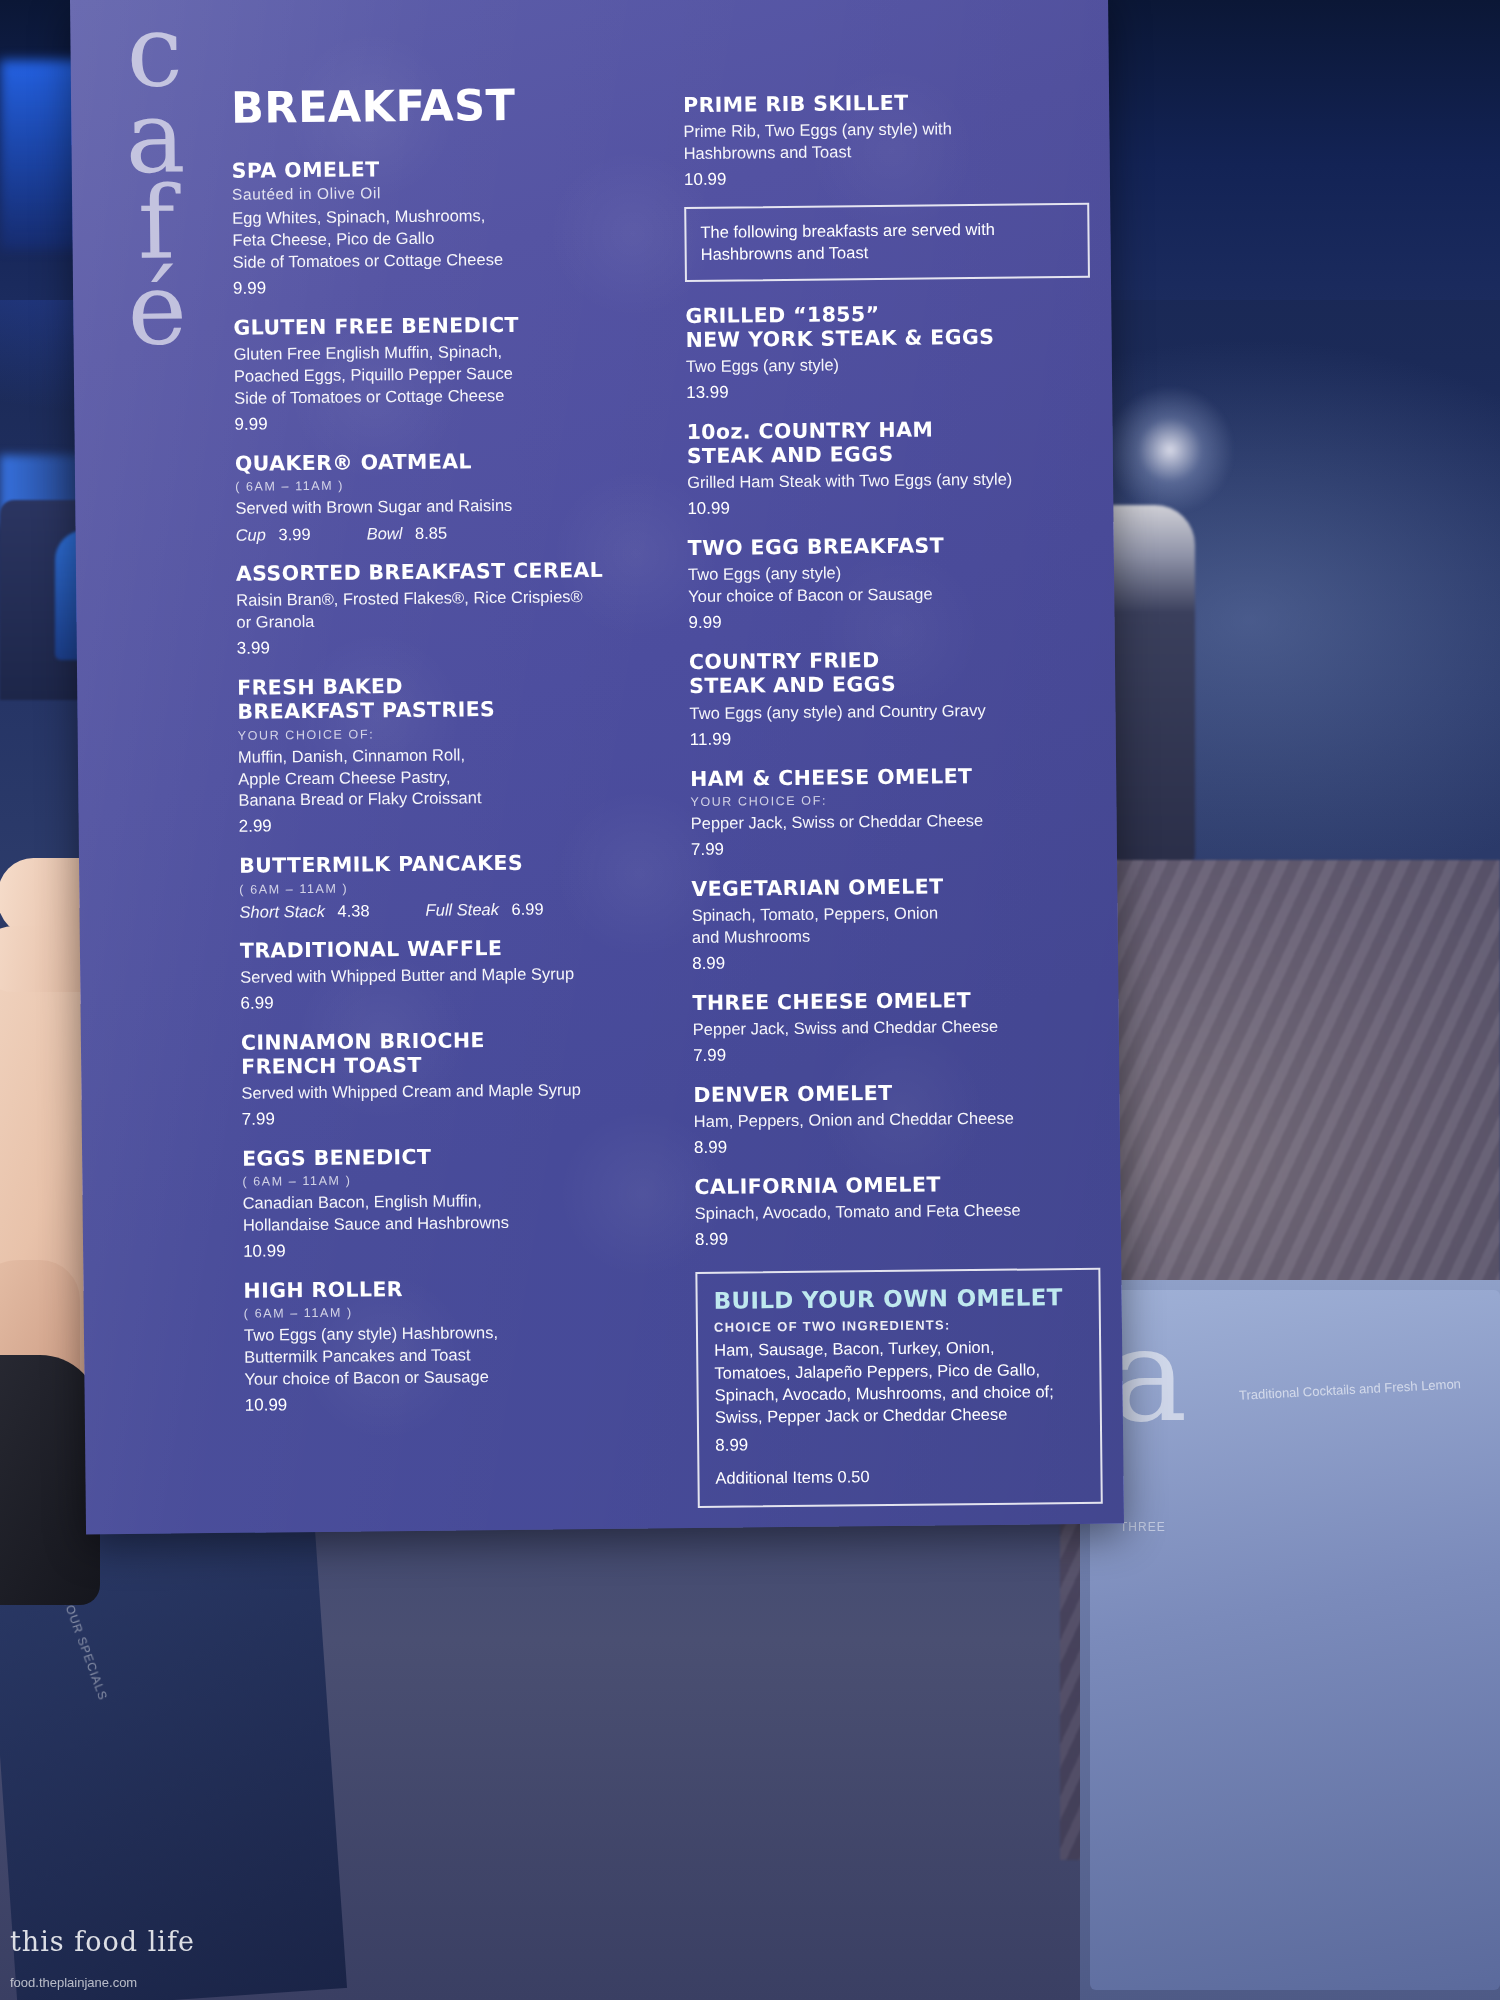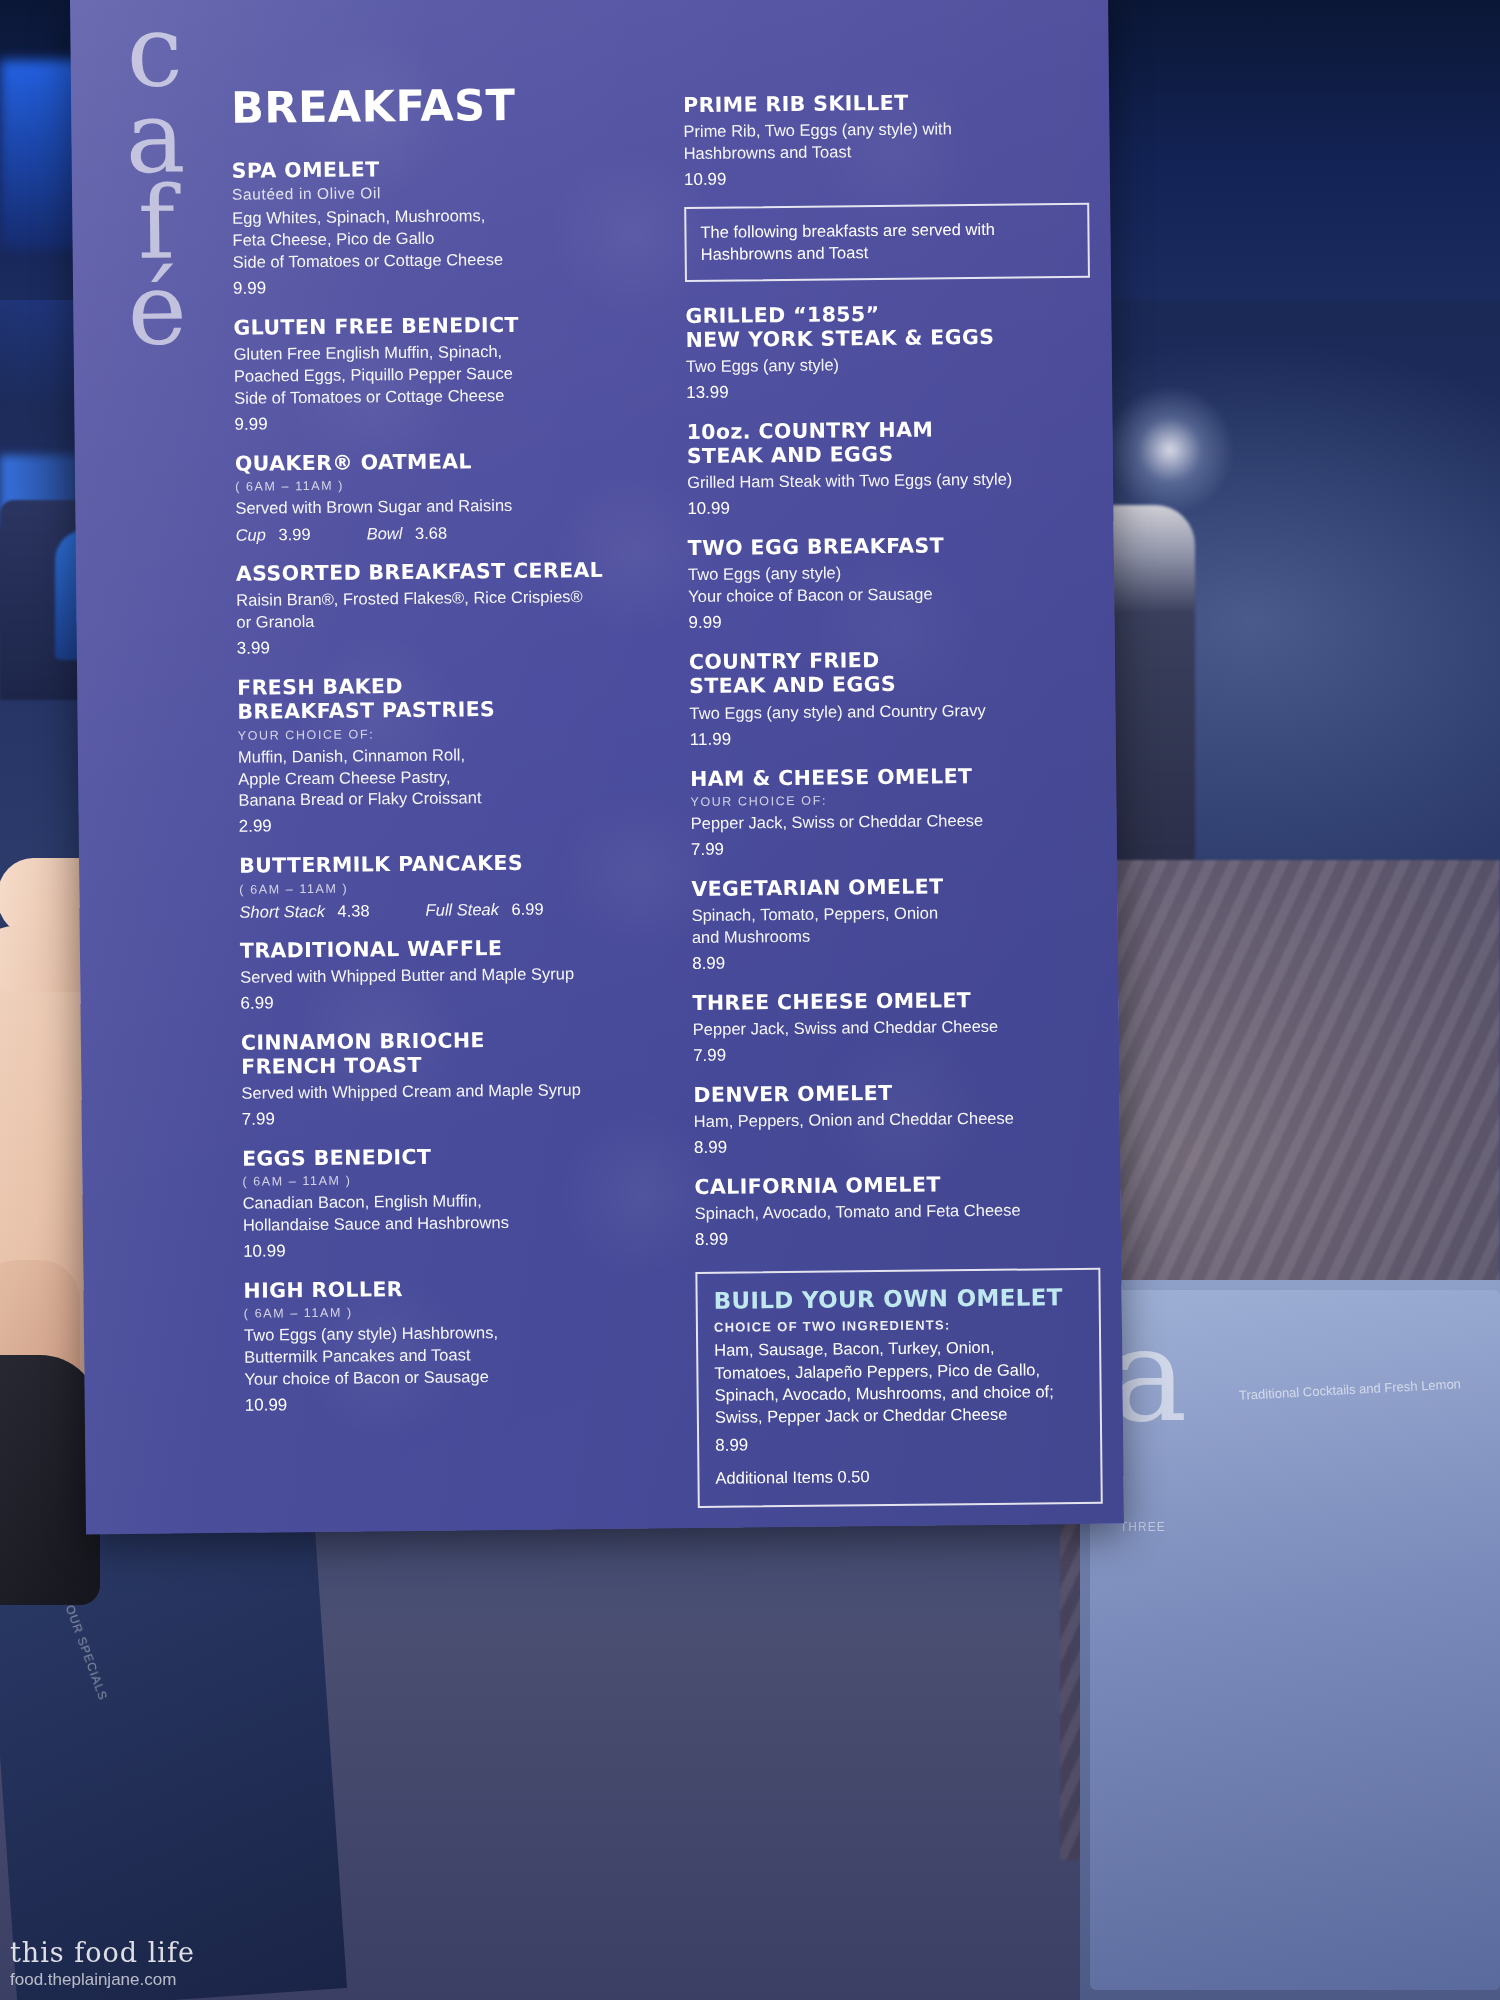--- a/index.html
+++ b/index.html
@@ -319,21 +319,21 @@
   
   .watermark {
     position: absolute;
     left: 10px;
     bottom: 10px;
     z-index: 20;
     color: rgba(255,255,255,0.85);
     font-family: "DejaVu Serif", serif;
   }
   .wm-main { font-size: 27px; letter-spacing: 1px; }
-  .wm-sub { font-size: 17px; opacity: 0.8; margin-top: 2px; font-family: "Liberation Sans", sans-serif; }
+  .wm-sub { font-size: 13px; opacity: 0.8; margin-top: 18px; font-family: "Liberation Sans", sans-serif; }
 </style>
 </head>
 <body>
 
 <div class="photo-bg">
   <div class="bg-ceiling"></div>
   <div class="bg-neon-left"></div>
   <div class="bg-neon-strip"></div>
   <div class="bg-booth"></div>
   <div class="bg-person-left"></div>
@@ -393,21 +393,21 @@
       <div class="item-name">QUAKER® OATMEAL</div>
       <div class="item-sub-caps">( 6AM – 11AM )</div>
       <div class="item-desc">Served with Brown Sugar and Raisins</div>
       <div class="price-row">
         <div>
           <span class="pr-label">Cup</span>
           <span class="pr-val">3.99</span>
         </div>
         <div>
           <span class="pr-label">Bowl</span>
-          <span class="pr-val">3.68</span>
+          <span class="pr-val">8.85</span>
         </div>
       </div>
     </div>
 
     <div class="item">
       <div class="item-name">ASSORTED BREAKFAST CEREAL</div>
       <div class="item-desc" style="white-space:pre-line">Raisin Bran®, Frosted Flakes®, Rice Crispies®
 or Granola</div>
       <div class="item-price">3.99</div>
     </div>

